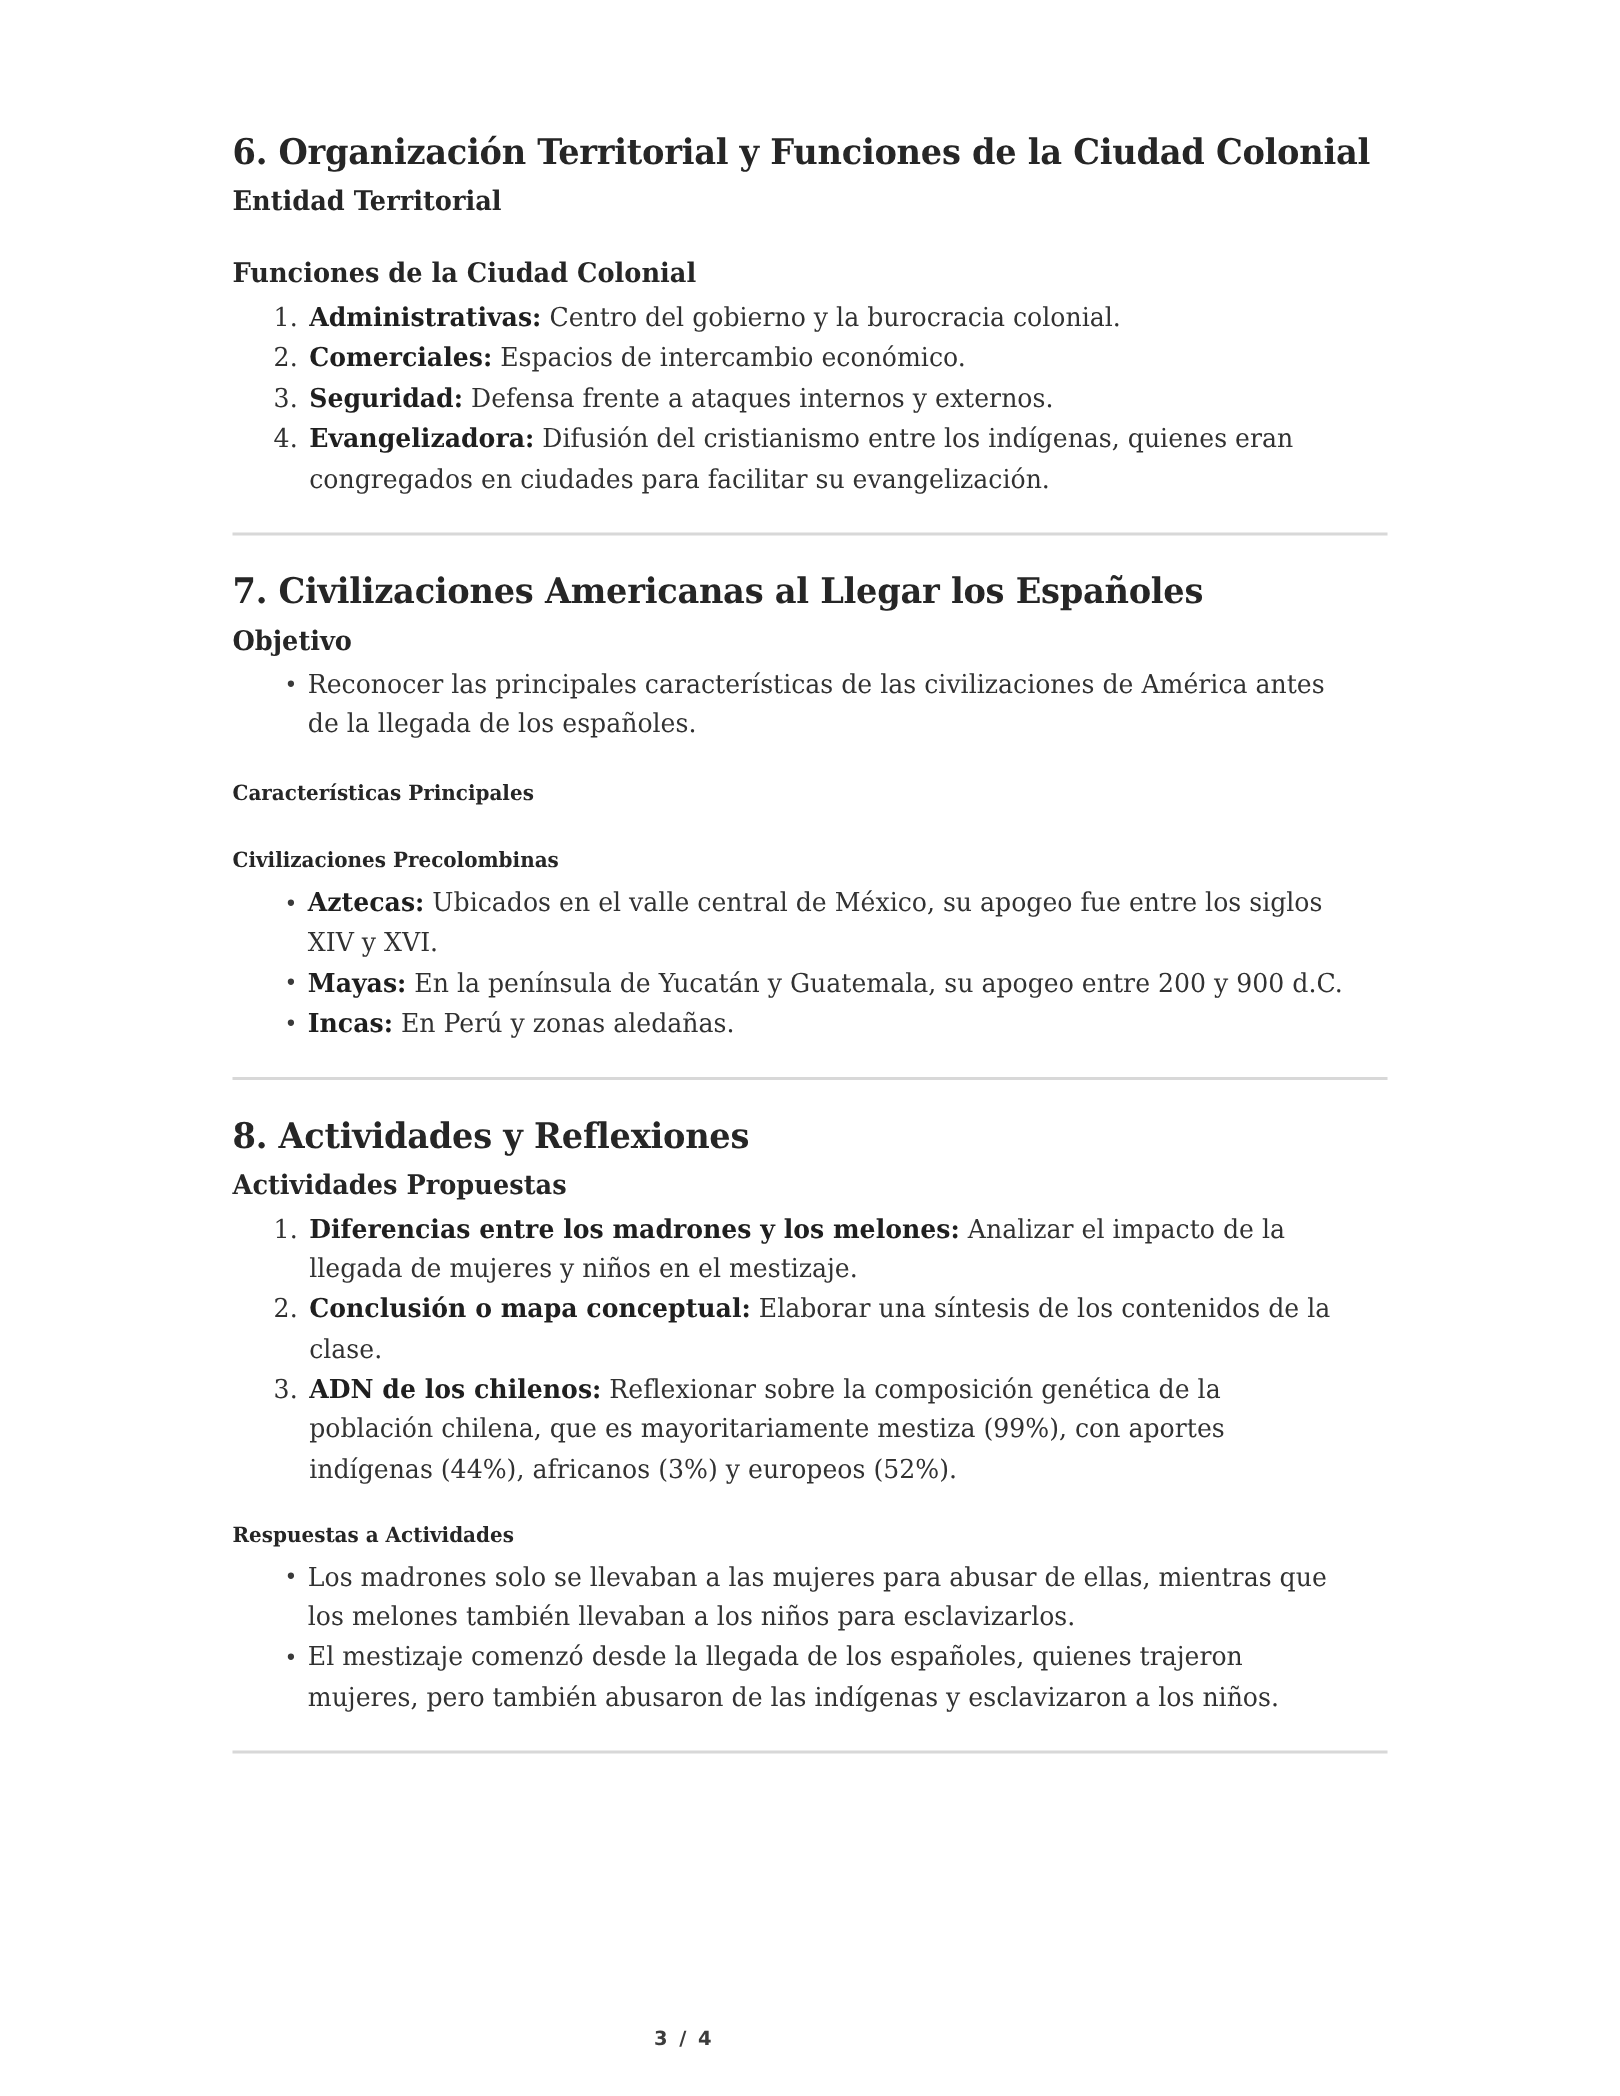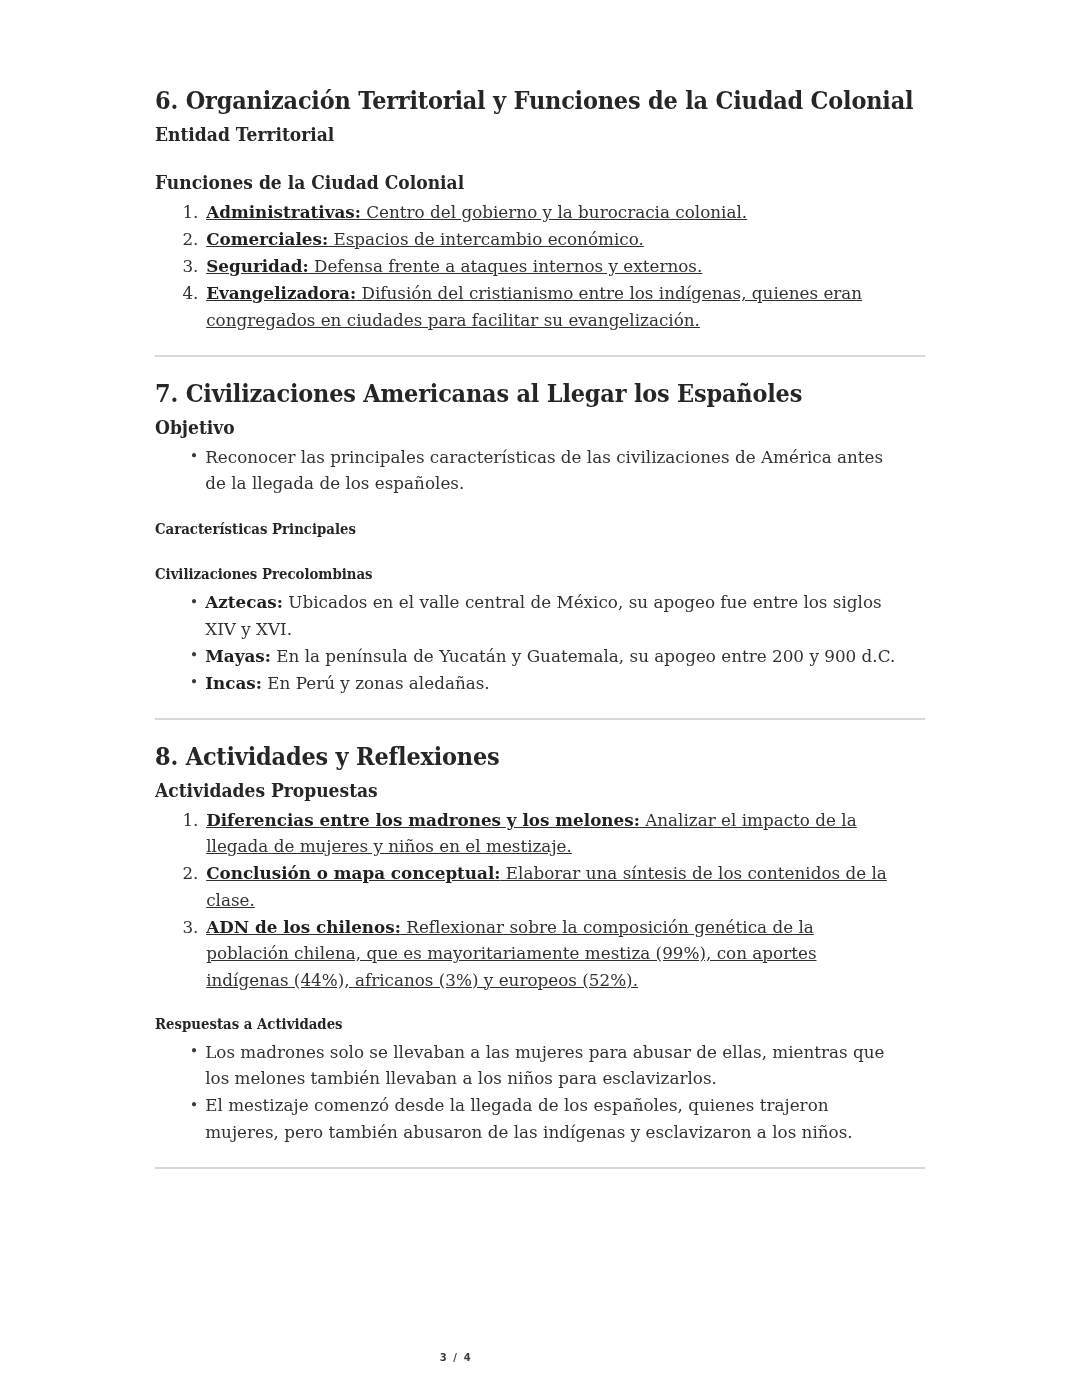--- a/index.html
+++ b/index.html
@@ -82,21 +82,20 @@
   ul.bul > li::before {
     content: "\2022";
     position: absolute;
     left: 36px;
     top: -0.5px;
     font-size: 15px;
     color: #3a3a3a;
   }
   ol.num {
     counter-reset: numitem;
-    text-decoration: underline;
   }
   ol.num > li {
     padding-left: 53px;
     counter-increment: numitem;
   }
   ol.num > li::before {
     content: counter(numitem) ".";
     position: absolute;
     left: 0;
     width: 45px;
@@ -123,21 +122,21 @@
 
   
   .footer {
     position: absolute;
     left: 0;
     top: 1352px;
     width: 912px;
     text-align: center;
     font-family: "DejaVu Sans", sans-serif;
     font-weight: bold;
-    font-size: 10px;
+    font-size: 13px;
     letter-spacing: 1.6px;
     color: #3c3c3c;
   }
 </style>
 </head>
 <body>
 
 <div class="page">
 
   <div>

